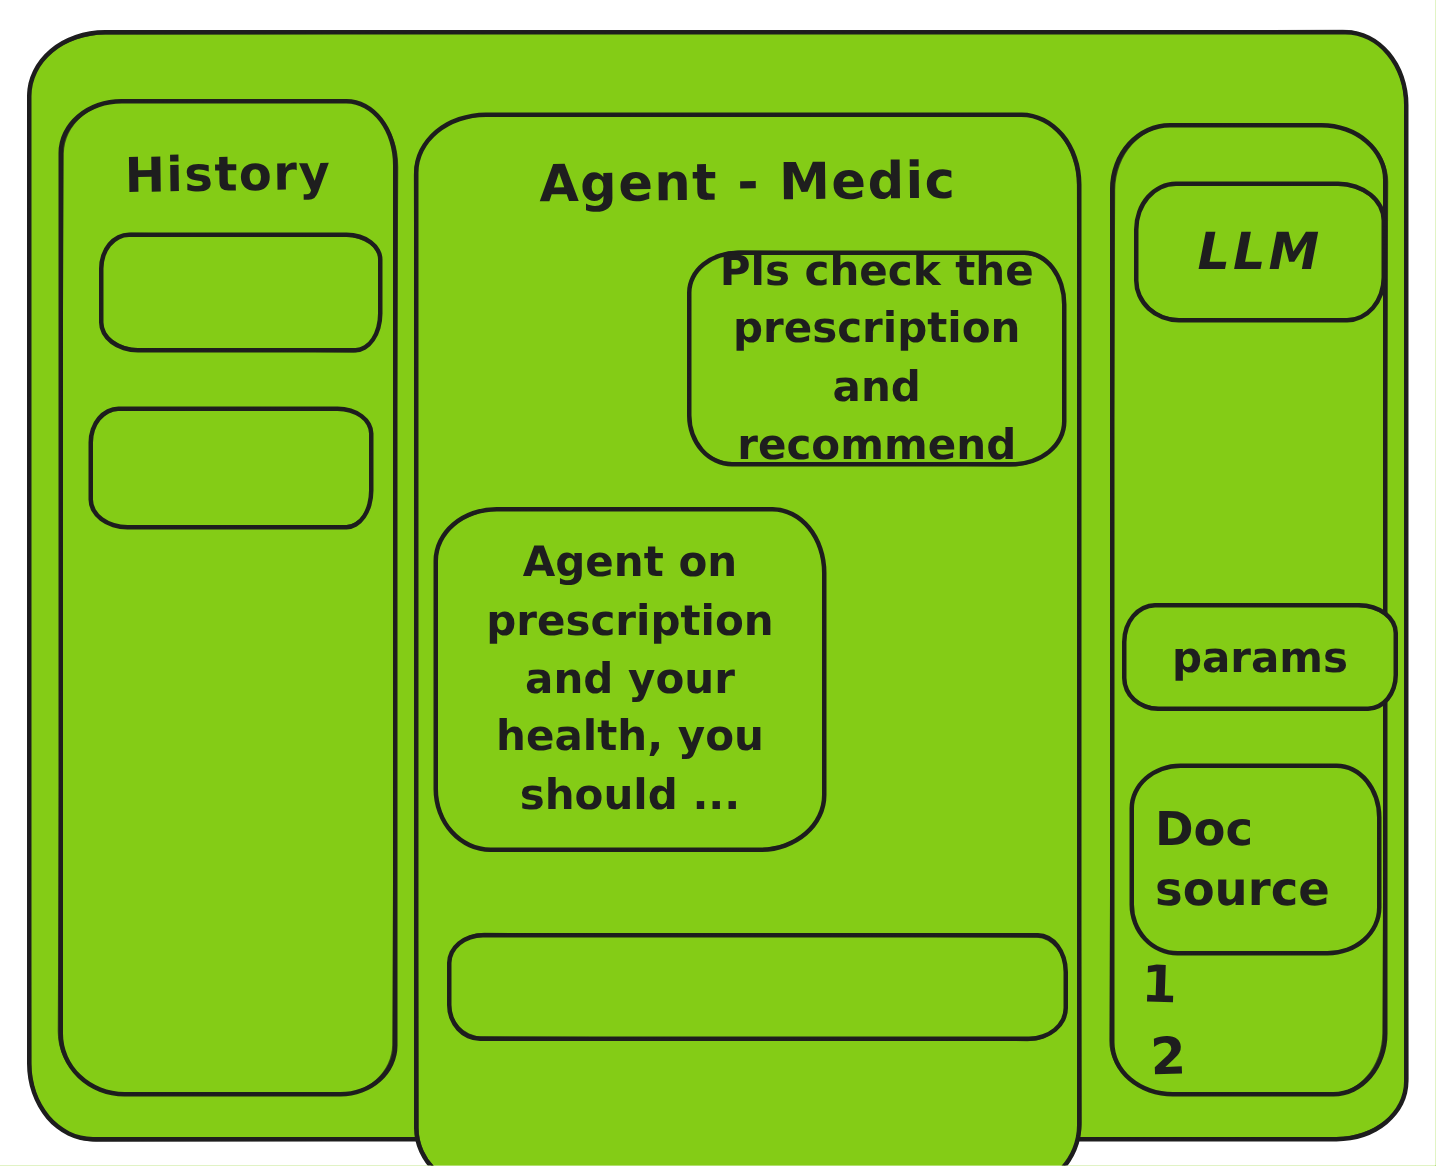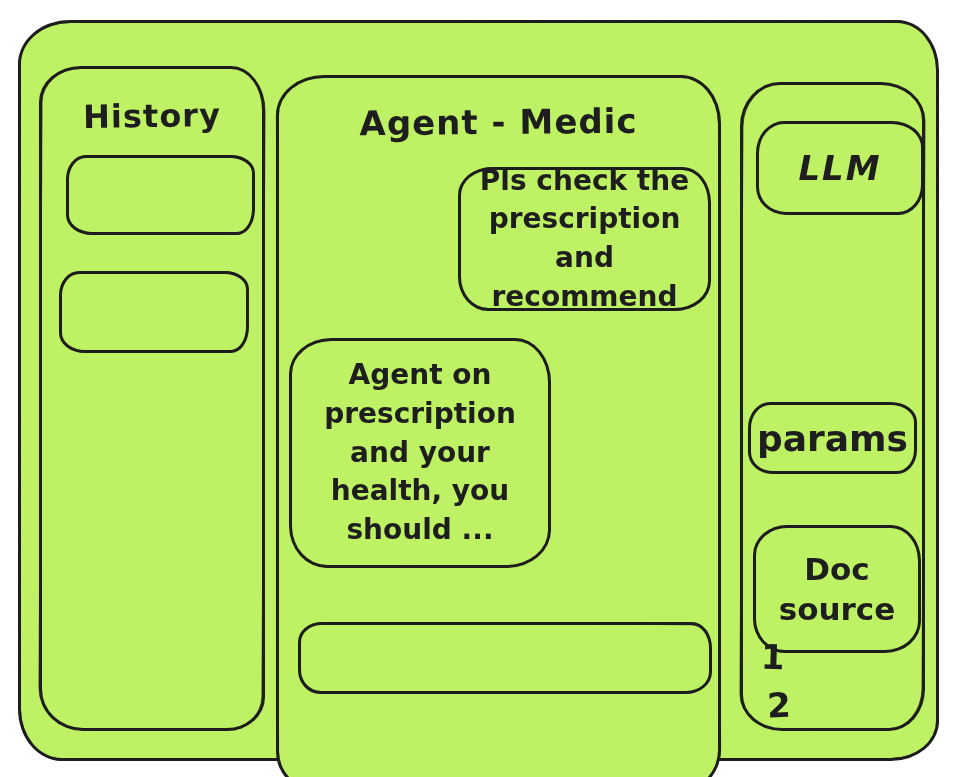--- a/index.html
+++ b/index.html
@@ -9,21 +9,21 @@
     font-family: "DejaVu Sans", sans-serif;
     color: #1e1e1e;
     overflow: hidden;
   }
   body { position: relative; }
 
   
   .sk {
     position: absolute;
     border: 3px solid #1e1e1e;
-    background: #bef264;
+    background: #84cc16;
   }
   .sk::before {
     content: "";
     position: absolute;
     inset: -2px;
     border: 1.6px solid rgba(30,30,30,0.75);
     border-radius: inherit;
     transform: rotate(var(--rot, 0.25deg));
     pointer-events: none;
   }
@@ -97,44 +97,43 @@
   }
 
   
   .panel-right {
     left: 719px; top: 59px; width: 185px; height: 649px;
     border-radius: 40px 44px 36px 42px / 44px 38px 42px 36px;
     --rot: 0.3deg;
   }
   .tool-box {
     display: flex; align-items: center; justify-content: center;
-    text-align: center;
     font-weight: 700;
     cursor: pointer;
   }
   .tool-box.llm {
     left: 13px; top: 36px; width: 168px; height: 94px;
     font-size: 34px; font-style: italic; letter-spacing: 2px;
     border-radius: 28px 32px 26px 30px / 32px 26px 30px 28px;
     --rot: 0.7deg;
   }
   .tool-box.ocr {
     left: 13px; top: 151px; width: 167px; height: 92px;
     font-size: 34px; letter-spacing: 2px;
     border-radius: 30px 26px 32px 28px / 26px 32px 28px 30px;
     --rot: -0.6deg;
   }
   .tool-box.params {
-    left: 5px; top: 317px; width: 169px; height: 72px;
-    font-size: 36px;
+    left: 5px; top: 317px; width: 184px; height: 72px;
+    font-size: 28px;
     border-radius: 22px 26px 20px 24px / 26px 20px 24px 22px;
     --rot: 0.55deg;
   }
   .tool-box.docsource {
-    left: 10px; top: 440px; width: 168px; height: 128px;
+    left: 10px; top: 424px; width: 168px; height: 128px;
     font-size: 31px; line-height: 1.3;
     padding: 14px 14px;
     border-radius: 34px 30px 36px 32px / 30px 36px 32px 34px;
     --rot: -0.5deg;
   }
   .doc-num {
     position: absolute;
     font-size: 34px; font-weight: 700;
   }
   .doc-num.n1 { left: 18px; top: 552px; transform: rotate(2deg); }

